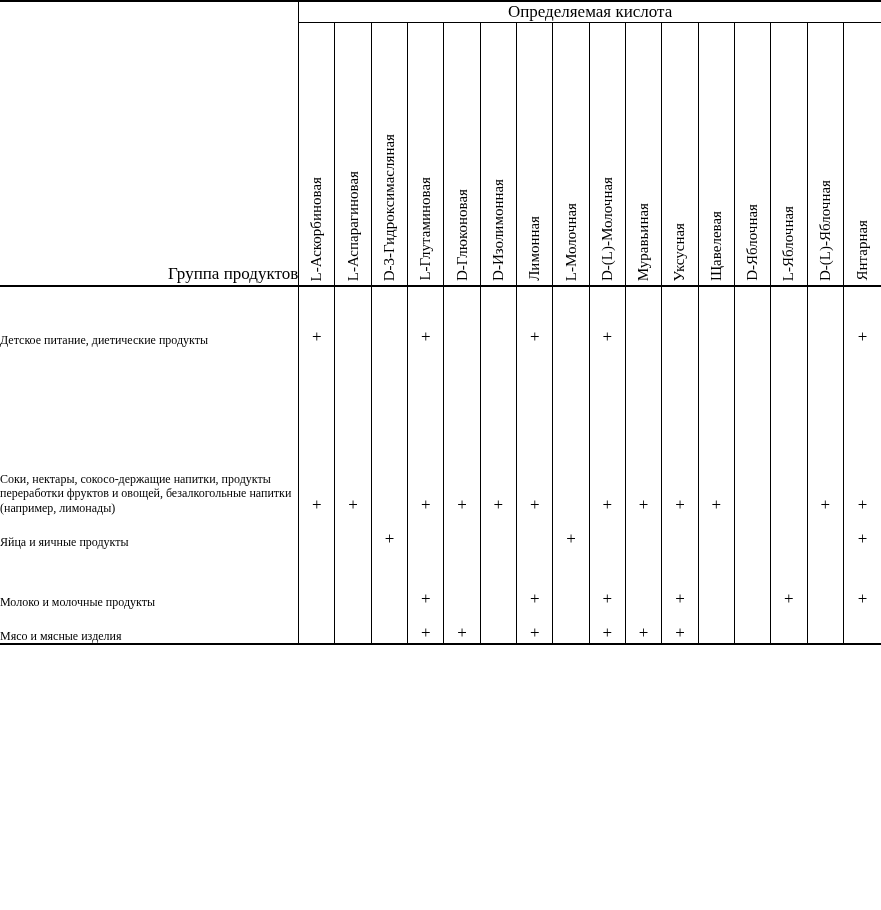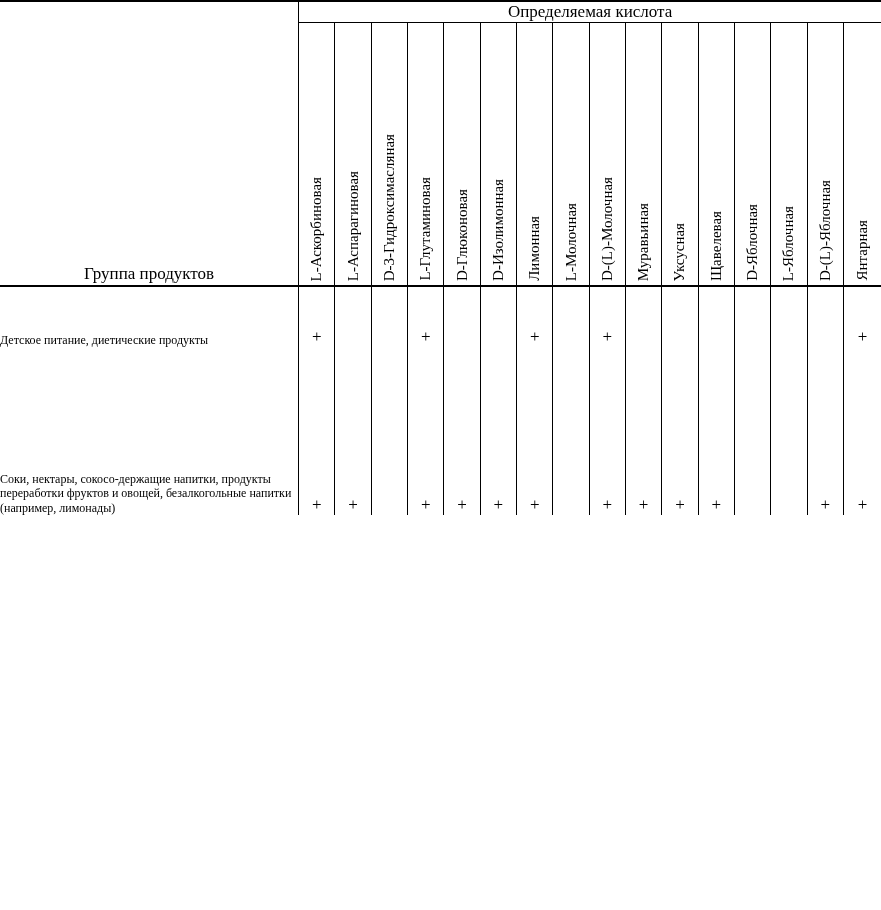--- a/index.html
+++ b/index.html
@@ -40,21 +40,21 @@
     text-align: center;
     font-size: 17px;
     padding: 5px 0 6px 0;
     vertical-align: middle;
   }
   .hdr-left-blank {
     border-right: 1px solid #000;
   }
   .row-group-label {
     font-size: 17px;
-    text-align: center;
+    text-align: right;
     padding: 0 8px 6px 4px;
     vertical-align: bottom;
     line-height: 1.22;
     border-right: 1px solid #000;
   }
   .vert-head {
     border-right: 1px solid #000;
     vertical-align: bottom;
     text-align: center;
     height: 262px;
@@ -180,19 +180,76 @@
         <td class="data-cell">+</td>
         <td class="data-cell">+</td>
         <td class="data-cell">+</td>
         <td class="data-cell">+</td>
         <td class="data-cell"></td>
         <td class="data-cell"></td>
         <td class="data-cell">+</td>
         <td class="data-cell last">+</td>
       </tr>
 
-
-
-
-
+      <tr>
+        <td class="label-cell" style="height:34px">Яйца и яичные продукты</td>
+        <td class="data-cell"></td>
+        <td class="data-cell"></td>
+        <td class="data-cell">+</td>
+        <td class="data-cell"></td>
+        <td class="data-cell"></td>
+        <td class="data-cell"></td>
+        <td class="data-cell"></td>
+        <td class="data-cell">+</td>
+        <td class="data-cell"></td>
+        <td class="data-cell"></td>
+        <td class="data-cell"></td>
+        <td class="data-cell"></td>
+        <td class="data-cell"></td>
+        <td class="data-cell"></td>
+        <td class="data-cell"></td>
+        <td class="data-cell last">+</td>
+      </tr>
+
+      <tr>
+        <td class="label-cell" style="height:60px">Молоко и молочные продукты</td>
+        <td class="data-cell"></td>
+        <td class="data-cell"></td>
+        <td class="data-cell"></td>
+        <td class="data-cell">+</td>
+        <td class="data-cell"></td>
+        <td class="data-cell"></td>
+        <td class="data-cell">+</td>
+        <td class="data-cell"></td>
+        <td class="data-cell">+</td>
+        <td class="data-cell"></td>
+        <td class="data-cell">+</td>
+        <td class="data-cell"></td>
+        <td class="data-cell"></td>
+        <td class="data-cell">+</td>
+        <td class="data-cell"></td>
+        <td class="data-cell last">+</td>
+      </tr>
+
+
+
+      <tr class="bottom-rule">
+        <td class="label-cell" style="height:34px">Мясо и мясные изделия</td>
+        <td class="data-cell"></td>
+        <td class="data-cell"></td>
+        <td class="data-cell"></td>
+        <td class="data-cell">+</td>
+        <td class="data-cell">+</td>
+        <td class="data-cell"></td>
+        <td class="data-cell">+</td>
+        <td class="data-cell"></td>
+        <td class="data-cell">+</td>
+        <td class="data-cell">+</td>
+        <td class="data-cell">+</td>
+        <td class="data-cell"></td>
+        <td class="data-cell"></td>
+        <td class="data-cell"></td>
+        <td class="data-cell"></td>
+        <td class="data-cell last"></td>
+      </tr>
     </tbody>
   </table>
 </div>
 
 </body></html>

